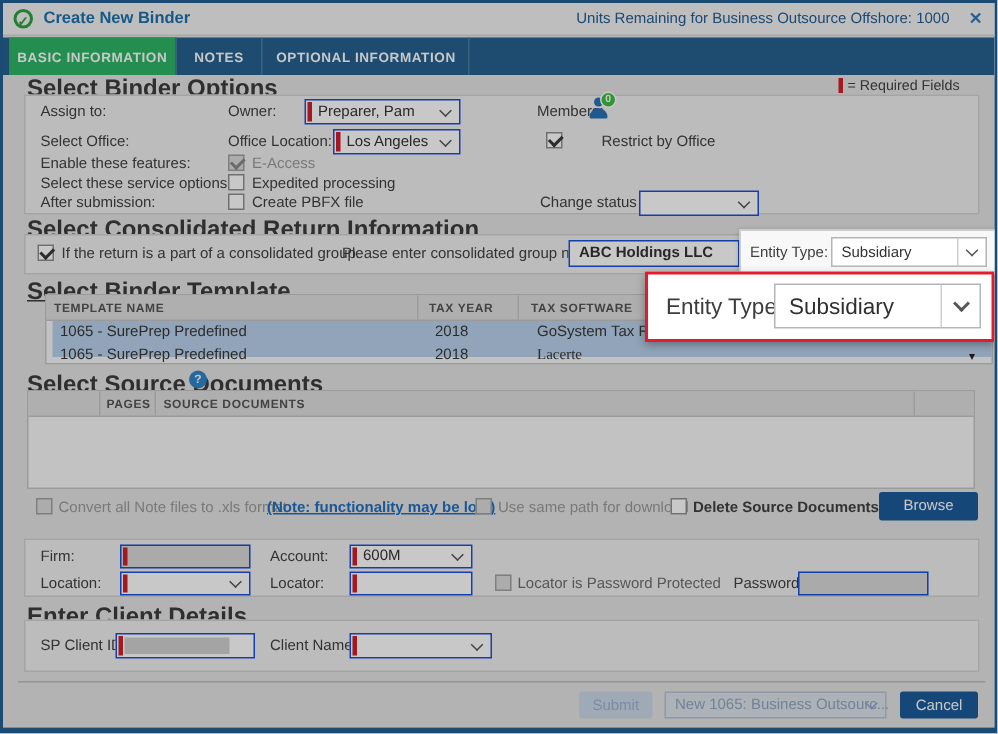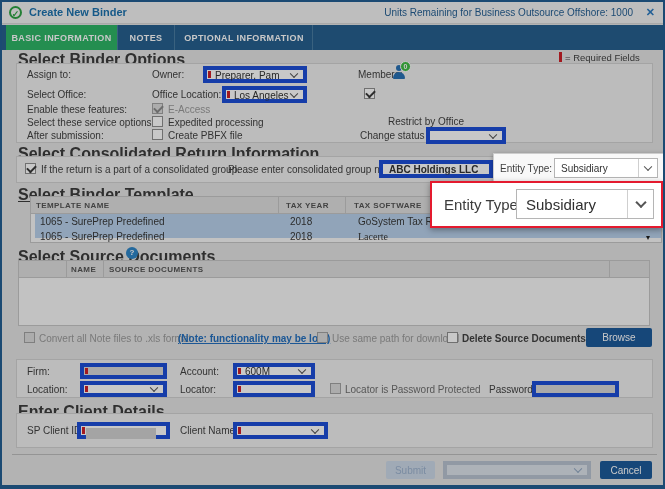--- a/index.html
+++ b/index.html
@@ -19,21 +19,21 @@
   .tab{position:absolute;top:0;height:25px;display:flex;align-items:center;justify-content:center;
     font-size:9px;font-weight:bold;letter-spacing:.4px;color:#fff;white-space:nowrap;}
   .tab.active{background:#2eb567;}
   .tab.sep{border-left:1px solid #4b7da3;border-right:1px solid #4b7da3;text-align:right;}
   
   .hdr{position:absolute;font-size:16px;font-weight:bold;color:#3c3c3c;white-space:nowrap;text-decoration:underline;}
   .box{position:absolute;background:#f0f0f0;border:1px solid #d2d2d2;}
   .lbl{position:absolute;font-size:10px;color:#424242;white-space:nowrap;}
   .lblm{position:absolute;font-size:10px;color:#9b9b9b;white-space:nowrap;}
   
-  .inp,.sel{position:absolute;background:#fff;border:4px solid #1d4ed8;}
+  .inp,.sel{position:absolute;background:#fff;border:1px solid #1d4ed8;}
   .inp.dis{background:#d9d9d9;}
   .val{position:absolute;left:8px;top:50%;transform:translateY(-50%);font-size:10px;color:#333;white-space:nowrap;overflow:hidden;}
   .req{position:absolute;left:1px;top:1px;bottom:1px;width:3px;background:#cf2128;}
   .chev{position:absolute;right:6px;top:50%;width:6px;height:6px;border-right:1.6px solid #555;border-bottom:1.6px solid #555;
     transform:translateY(-70%) rotate(45deg);}
   .cb{position:absolute;width:11px;height:11px;background:#fff;border:1px solid #8f8f8f;}
   .cb.ck::after{content:"";position:absolute;left:1px;top:1px;width:7px;height:4px;border-left:2px solid #3a3a3a;
     border-bottom:2px solid #3a3a3a;transform:rotate(-45deg);}
   .cb.dis{background:#dcdcdc;border-color:#a3a3a3;}
   .cb.dis.ck::after{border-color:#8a8a8a;}
@@ -113,21 +113,21 @@
   <span class="badge" style="left:398px;top:59px;">0</span>
 
   <span class="lbl" style="left:25px;top:87px;">Select Office:</span>
   <span class="lbl" style="left:150px;top:87px;">Office Location:</span>
   <div class="sel" style="left:220px;top:84px;width:85px;height:17px;">
     <span class="req"></span>
     <span class="val">Los Angeles</span>
     <span class="chev"></span>
   </div>
   <span class="cb ck" style="left:362px;top:86px;"></span>
-  <span class="lbl" style="left:386px;top:87px;margin-top:27px;">Restrict by Office</span>
+  <span class="lbl" style="left:399px;top:87px;">Restrict by Office</span>
 
   <span class="lbl" style="left:25px;top:102px;">Enable these features:</span>
   <span class="cb ck dis" style="left:150px;top:101px;"></span>
   <span class="lblm" style="left:166px;top:102px;">E-Access</span>
 
   <span class="lbl" style="left:25px;top:115px;">Select these service options:</span>
   <span class="cb" style="left:150px;top:114px;"></span>
   <span class="lbl" style="left:166px;top:115px;">Expedited processing</span>
 
   <span class="lbl" style="left:25px;top:128px;">After submission:</span>
@@ -168,21 +168,21 @@
       <span class="td" style="left:323px;font-family:Liberation Serif, serif;">Lacerte</span>
     </div>
   </div>
   <span class="scroll-arrow" style="left:644px;top:231px;">▾</span>
 
   <span class="hdr" style="left:16px;top:246px;">Select Source Documents</span>
   <span class="help-icon" style="left:124px;top:245px;">?</span>
   <div class="tbl" style="left:16px;top:258px;width:632px;height:66px;">
     <div class="thead">
       <span class="colsep" style="left:47px;"></span>
-      <span class="th" style="left:52px;">NAME</span>
+      <span class="th" style="left:52px;">PAGES</span>
       <span class="colsep" style="left:84px;"></span>
       <span class="th" style="left:90px;">SOURCE DOCUMENTS</span>
       <span class="colsep" style="left:590px;"></span>
     </div>
   </div>
 
   <span class="cb dis" style="left:22px;top:330px;"></span>
   <span class="lblm" style="left:37px;top:331px;">Convert all Note files to .xls format</span>
   <span class="link" style="left:176px;top:331px;">(Note: functionality may be lost)</span>
   <span class="cb dis" style="left:315px;top:330px;"></span>
@@ -231,20 +231,21 @@
   <span class="lbl" style="left:178px;top:423px;">Client Name:</span>
   <div class="sel" style="left:231px;top:420px;width:95px;height:17px;">
     <span class="req"></span>
     <span class="val"></span>
     <span class="chev"></span>
   </div>
 
   <div class="divider"></div>
   <div class="btn disab" style="left:384px;top:459px;width:49px;height:18px;">Submit</div>
   <div class="sel" style="left:441px;top:459px;width:148px;height:18px;background:#dde3eb;border-color:#b9c3d1;">
+    <span class="val" style="left:6px;color:#91a7c1;">New 1065: Business Outsourc...</span>
     <span class="chev" style="border-color:#91a7c1;"></span>
   </div>
   <div class="btn blue" style="left:598px;top:459px;width:52px;height:18px;">Cancel</div>
 
   <div class="dim"></div>
 
   <div class="entity-panel">
     <span class="abs" style="left:6px;top:9px;font-size:10px;color:#3e3e3e;white-space:nowrap;">Entity Type:</span>
     <div class="esel">
       <span class="abs" style="left:6px;top:4px;font-size:10px;color:#333;white-space:nowrap;">Subsidiary</span>

